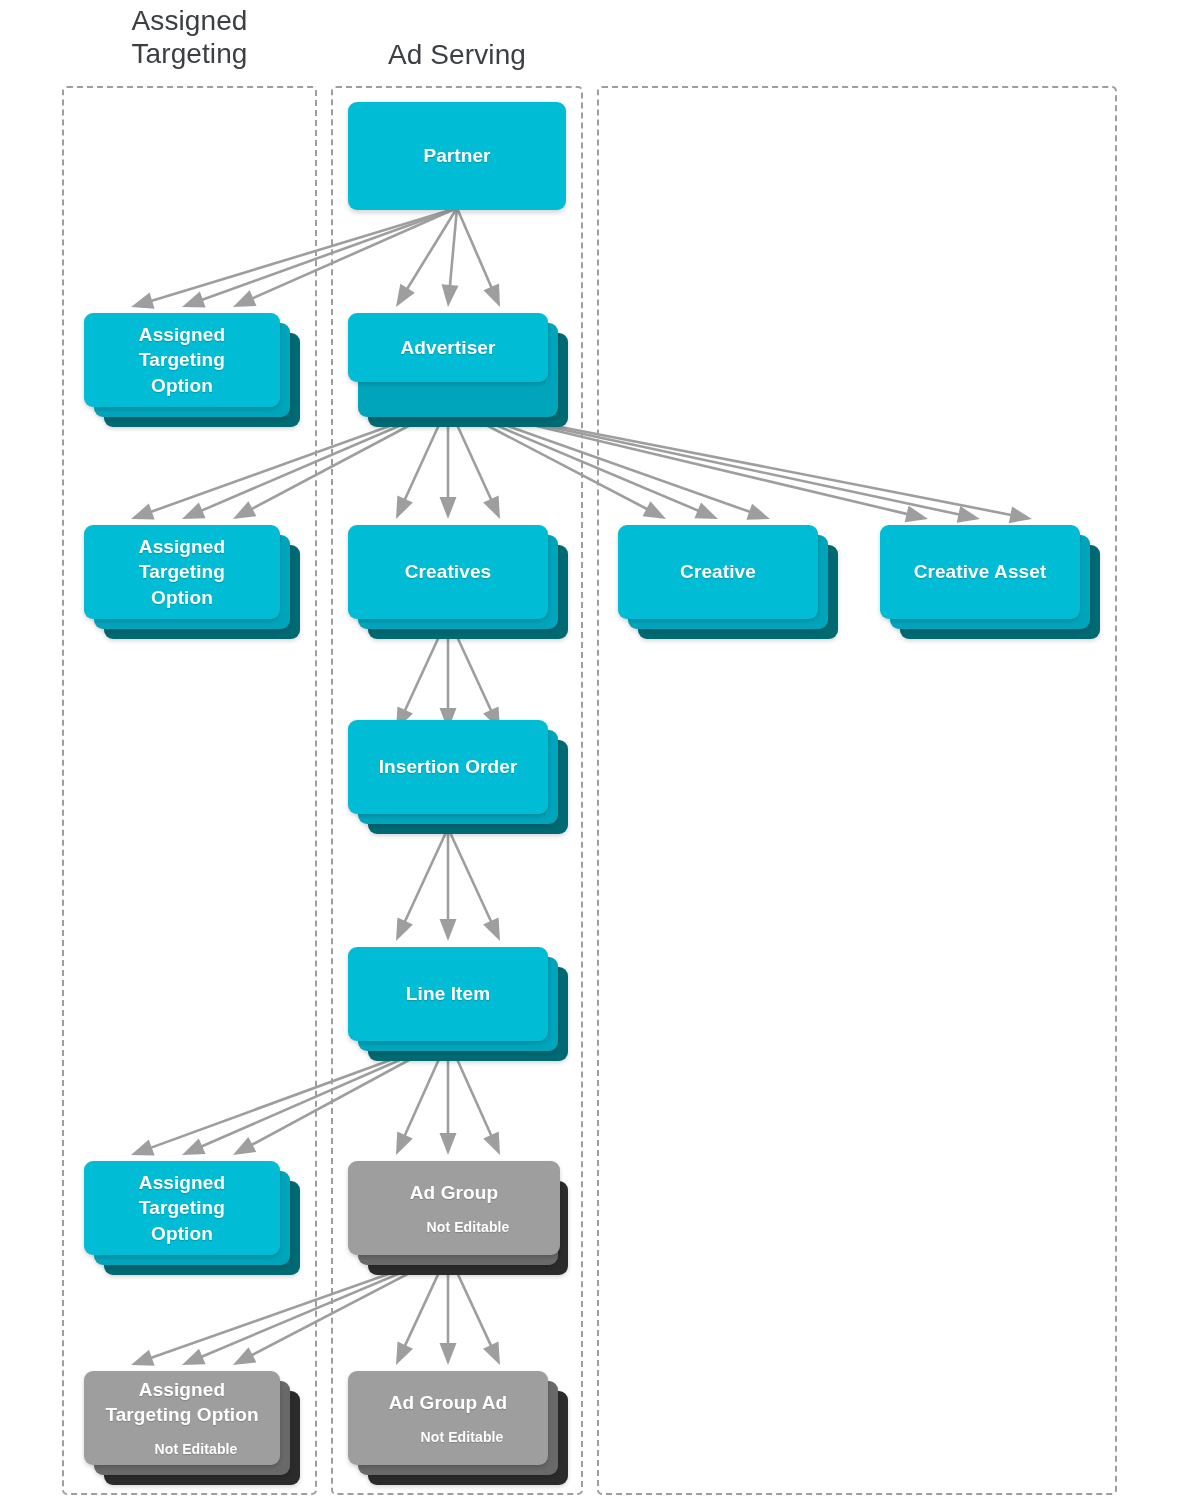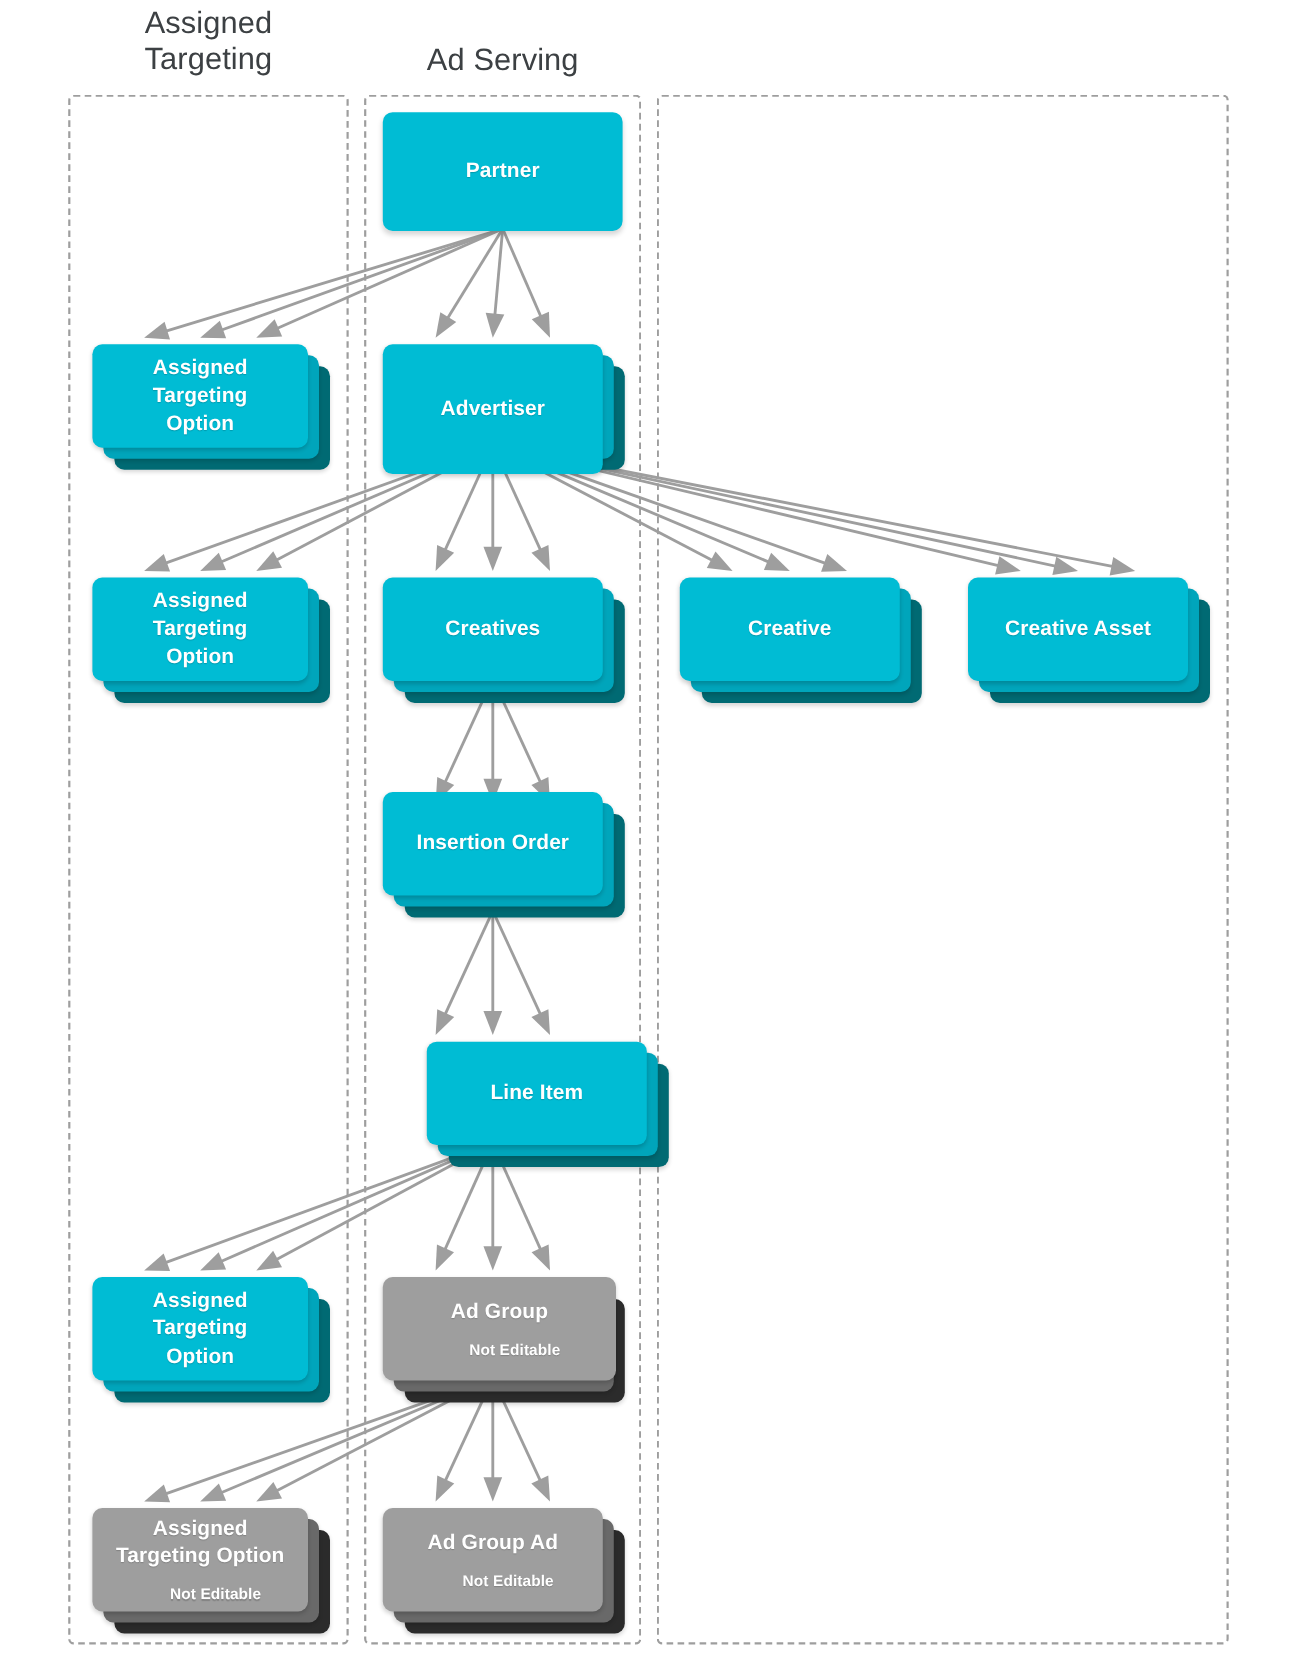--- a/index.html
+++ b/index.html
@@ -200,21 +200,21 @@
           <div class="title">
             <div>Assigned</div>
             <div>Targeting</div>
             <div>Option</div>
           </div>
         </div>
       </div>
       <div class="node editable" style="left: 348px; top: 313px; width: 200px; height: 94px;">
         <div class="stack s2" style="left: 20px; top: 20px; width: 200px; height: 94px;"></div>
         <div class="stack s1" style="left: 10px; top: 10px; width: 200px; height: 94px;"></div>
-        <div class="card" style="width: 200px; height: 118px;">
+        <div class="card" style="width: 200px; height: 69px;">
           <div class="title">
             <div>Advertiser</div>
           </div>
         </div>
       </div>
       <div class="node editable" style="left: 84px; top: 525px; width: 196px; height: 94px;">
         <div class="stack s2" style="left: 20px; top: 20px; width: 196px; height: 94px;"></div>
         <div class="stack s1" style="left: 10px; top: 10px; width: 196px; height: 94px;"></div>
         <div class="card" style="width: 196px; height: 94px;">
           <div class="title">
@@ -253,21 +253,21 @@
       </div>
       <div class="node editable" style="left: 348px; top: 720px; width: 200px; height: 94px;">
         <div class="stack s2" style="left: 20px; top: 20px; width: 200px; height: 94px;"></div>
         <div class="stack s1" style="left: 10px; top: 10px; width: 200px; height: 94px;"></div>
         <div class="card" style="width: 200px; height: 94px;">
           <div class="title">
             <div>Insertion Order</div>
           </div>
         </div>
       </div>
-      <div class="node editable" style="left: 348px; top: 947px; width: 160px; height: 94px; margin-left: 40px;">
+      <div class="node editable" style="left: 348px; top: 947px; width: 160px; height: 94px;">
         <div class="stack s2" style="left: 20px; top: 20px; width: 200px; height: 94px;"></div>
         <div class="stack s1" style="left: 10px; top: 10px; width: 200px; height: 94px;"></div>
         <div class="card" style="width: 200px; height: 94px;">
           <div class="title">
             <div>Line Item</div>
           </div>
         </div>
       </div>
       <div class="node editable" style="left: 84px; top: 1161px; width: 196px; height: 94px;">
         <div class="stack s2" style="left: 20px; top: 20px; width: 196px; height: 94px;"></div>

